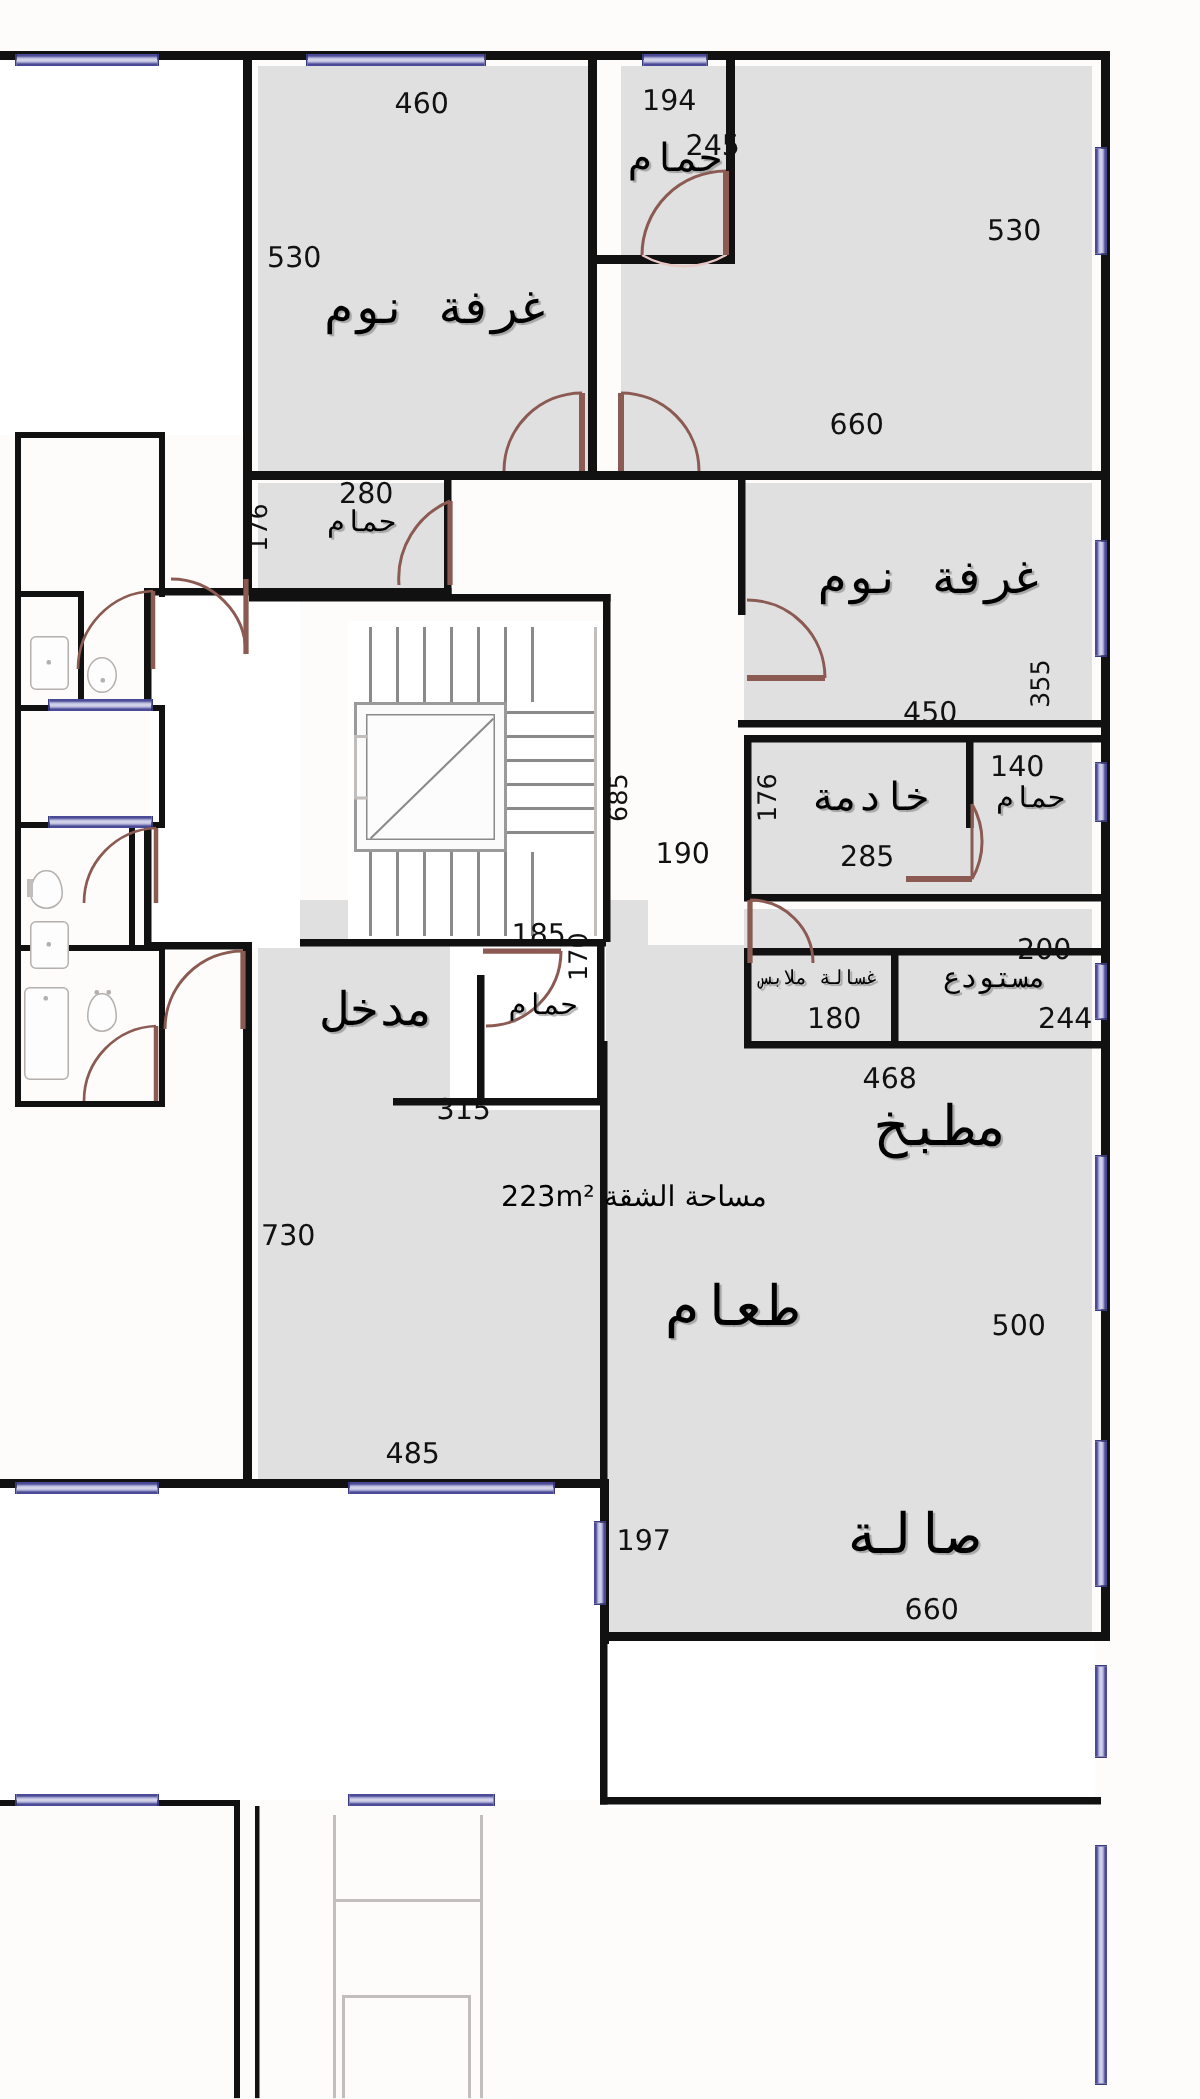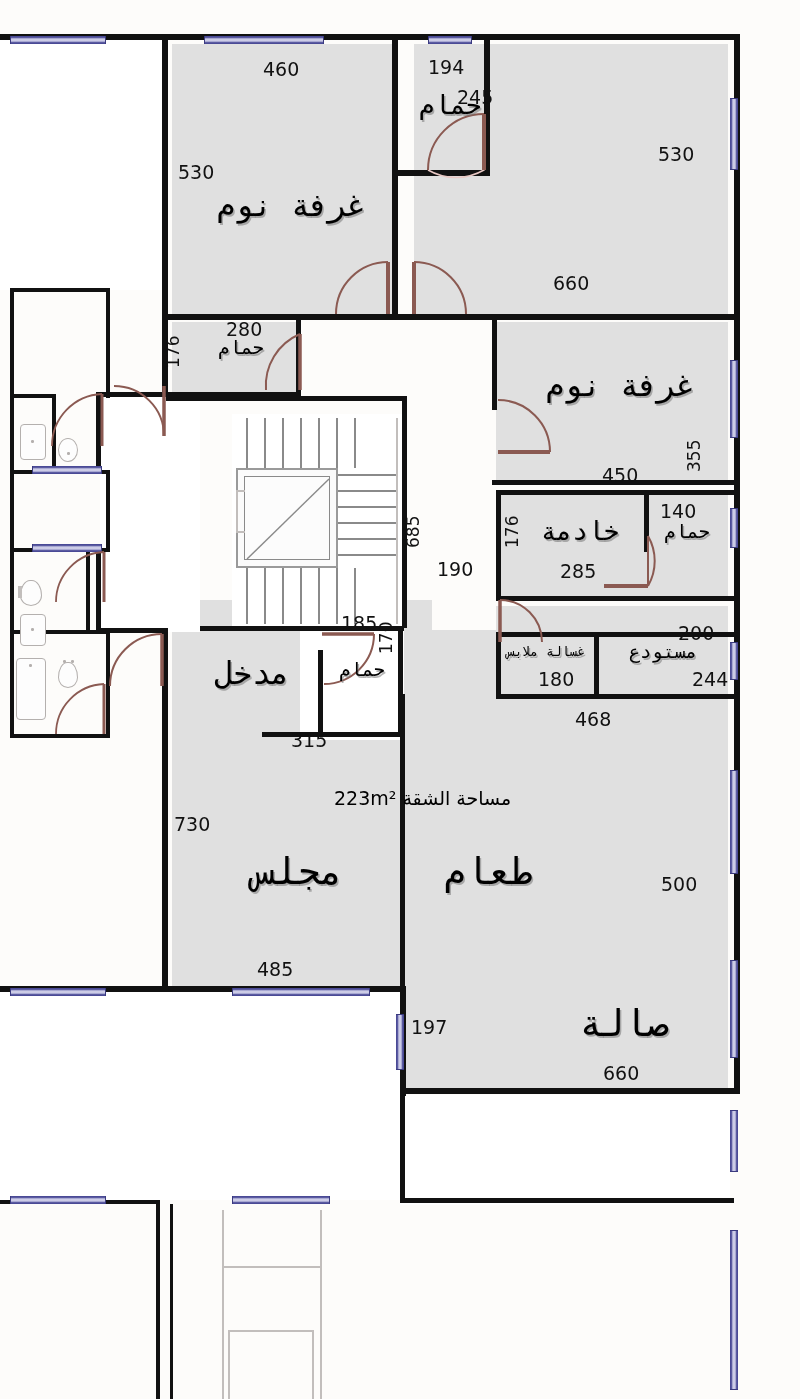--- a/index.html
+++ b/index.html
@@ -370,25 +370,25 @@
 
   <div class="lbl rname" style="left:207px; top:192px; width:168px; text-align:center;">غرفة نوم</div>
   <div class="lbl rname med" style="left:413px; top:94px; width:74px; text-align:center;">حمام</div>
   <div class="lbl rname sm" style="left:196px; top:340px; width:90px; text-align:center;">حمام</div>
 
   <div class="lbl rname" style="left:530px; top:372px; width:180px; text-align:center;">غرفة نوم</div>
   <div class="lbl rname med" style="left:525px; top:520px; width:110px; text-align:center;">خادمة</div>
   <div class="lbl rname sm" style="left:650px; top:524px; width:74px; text-align:center;">حمام</div>
   <div class="lbl rname xs" style="left:500px; top:646px; width:92px; text-align:center;">غسالة ملابس</div>
   <div class="lbl rname sm" style="left:600px; top:644px; width:126px; text-align:center;">مستودع</div>
+  <div class="lbl rname big" style="left:566px; top:736px; width:124px; text-align:center;">مطبخ</div>
   <div class="lbl rname" style="left:202px; top:660px; width:100px; text-align:center;">مدخل</div>
   <div class="lbl rname sm" style="left:326px; top:662px; width:72px; text-align:center;">حمام</div>
-  <div class="lbl rname big" style="left:218px; top:856px; width:160px; text-align:center;">مجلس</div>
   <div class="lbl rname big" style="left:430px; top:856px; width:116px; text-align:center;">طعام</div>
-  <div class="lbl rname big" style="left:562px; top:1008px; width:124px; text-align:center;">صالة</div>
+  <div class="lbl rname big" style="left:546px; top:1008px; width:124px; text-align:center;">صالة</div>
 
   <div class="lbl area-lbl" style="left:334px; top:789px;">مساحة الشقة 223m²</div>
 
   <div class="dim" style="left:263px; top:60px;">460</div>
   <div class="dim" style="left:178px; top:163px;">530</div>
   <div class="dim" style="left:428px; top:58px;">194</div>
   <div class="dim" style="left:457px; top:88px;">245</div>
   <div class="dim" style="left:658px; top:145px;">530</div>
   <div class="dim" style="left:553px; top:274px;">660</div>
   <div class="dim" style="left:226px; top:320px;">280</div>

